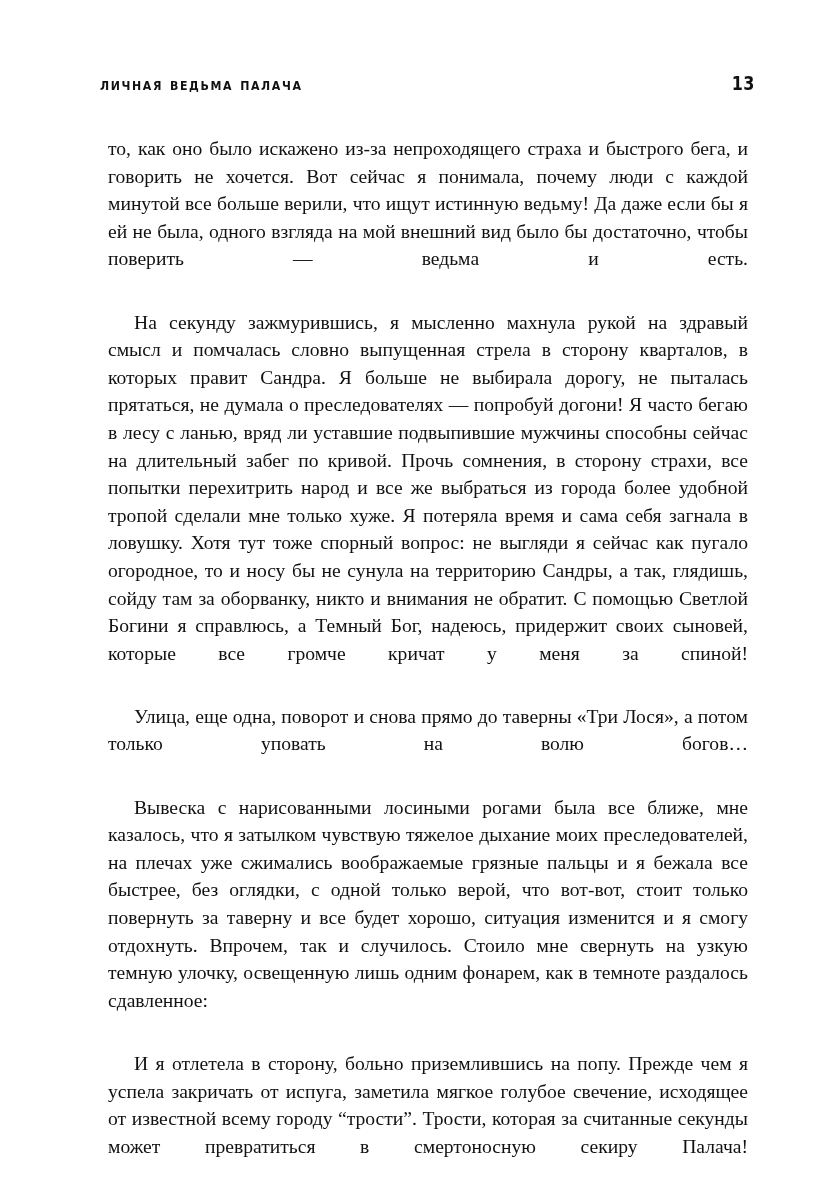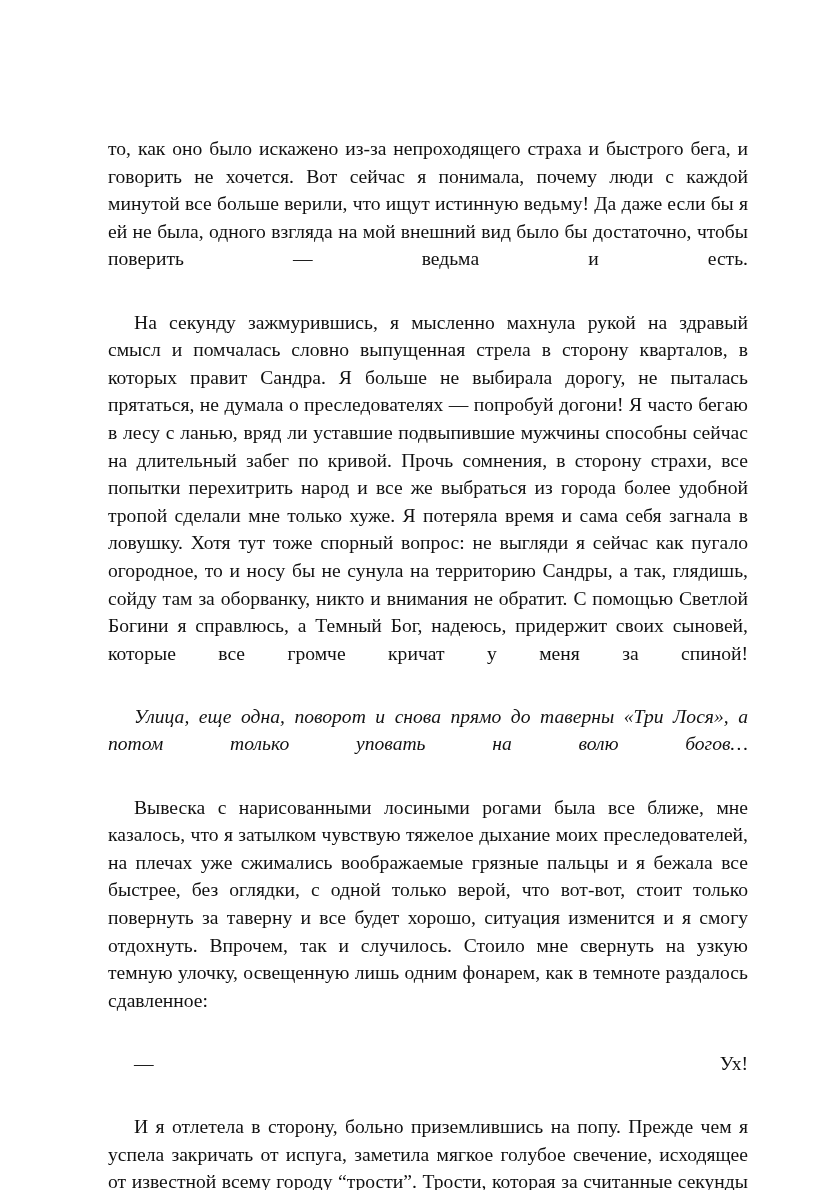--- a/index.html
+++ b/index.html
@@ -90,23 +90,26 @@
     content: "";
     display: inline-block;
     width: 100%;
   }
 </style>
 </head>
 <body style="background: rgb(255, 255, 255); color: rgb(17, 17, 17);">
 
 <div class="page">
 
+  <div class="running-head">
+    <span class="running-head-title">Личная ведьма Палача</span>
+    <span class="running-head-folio">13</span>
+  </div>
 
   <div class="text-block">
     <p class="para no-indent" style="text-indent: 0px;">то, как оно было искажено из-за непроходящего страха и быстрого бега, и говорить не хочется. Вот сейчас я понимала, почему люди с каждой минутой все больше верили, что ищут истинную ведьму! Да даже если бы я ей не была, одного взгляда на мой внешний вид было бы достаточно, чтобы поверить — ведьма и есть.</p>
     <p class="para" style="text-indent: 26px;">На секунду зажмурившись, я мысленно махнула рукой на здравый смысл и помчалась словно выпущенная стрела в сторону кварталов, в которых правит Сандра. Я больше не выбирала дорогу, не пыталась прятаться, не думала о преследователях — попробуй догони! Я часто бегаю в лесу с ланью, вряд ли уставшие подвыпившие мужчины способны сейчас на длительный забег по кривой. Прочь сомнения, в сторону страхи, все попытки перехитрить народ и все же выбраться из города более удобной тропой сделали мне только хуже. Я потеряла время и сама себя загнала в ловушку. Хотя тут тоже спорный вопрос: не выгляди я сейчас как пугало огородное, то и носу бы не сунула на территорию Сандры, а так, глядишь, сойду там за оборванку, никто и внимания не обратит. С помощью Светлой Богини я справлюсь, а Темный Бог, надеюсь, придержит своих сыновей, которые все громче кричат у меня за спиной!</p>
-    <p class="para" style="text-indent: 26px; font-style: italic;">Улица, еще одна, поворот и снова прямо до таверны «Три Лося», а потом только уповать на волю богов…</p>
+    <p class="para" style="text-indent: 26px;">Улица, еще одна, поворот и снова прямо до таверны «Три Лося», а потом только уповать на волю богов…</p>
     <p class="para" style="text-indent: 26px;">Вывеска с нарисованными лосиными рогами была все ближе, мне казалось, что я затылком чувствую тяжелое дыхание моих преследователей, на плечах уже сжимались воображаемые грязные пальцы и я бежала все быстрее, без оглядки, с одной только верой, что вот-вот, стоит только повернуть за таверну и все будет хорошо, ситуация изменится и я смогу отдохнуть. Впрочем, так и случилось. Стоило мне свернуть на узкую темную улочку, освещенную лишь одним фонарем, как в темноте раздалось сдавленное:</p>
-    <p class="para" style="text-indent: 26px;">— Ух!</p>
     <p class="para" style="text-indent: 26px;">И я отлетела в сторону, больно приземлившись на попу. Прежде чем я успела закричать от испуга, заметила мягкое голубое свечение, исходящее от известной всему городу “трости”. Трости, которая за считанные секунды может превратиться в смертоносную секиру Палача!</p>
   </div>
 
 </div>
 
 </body></html>

